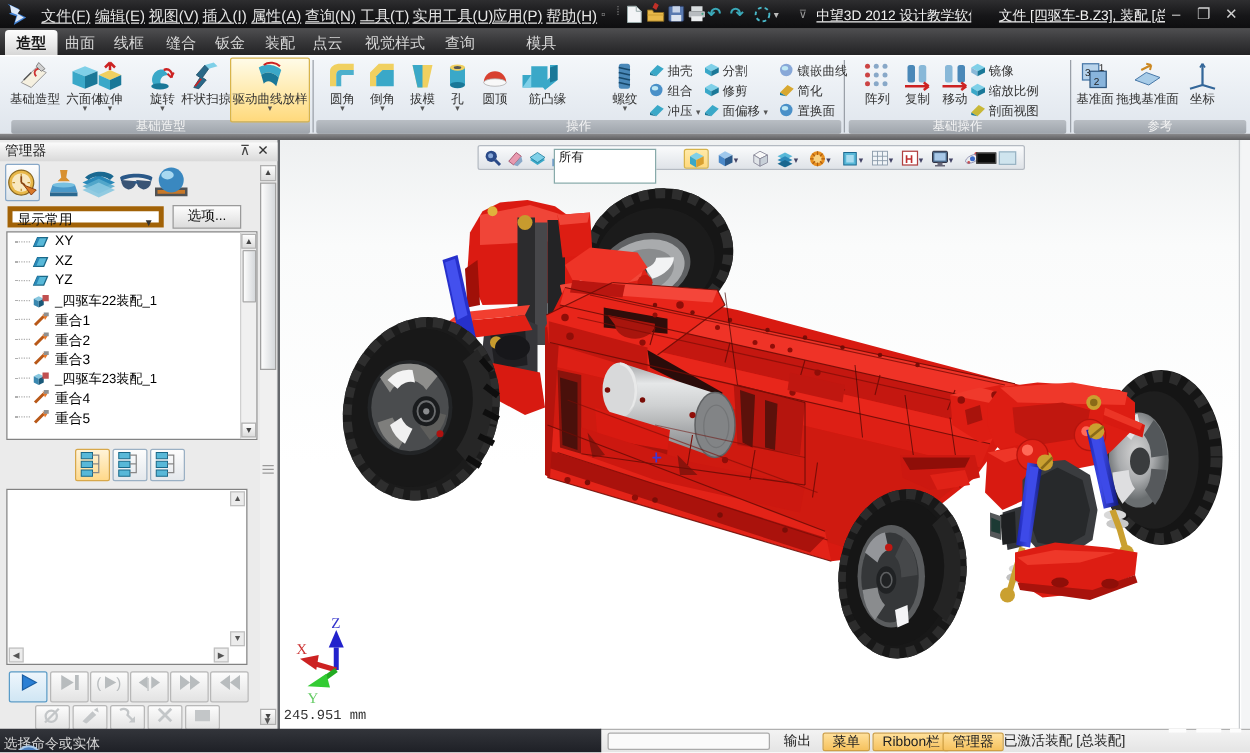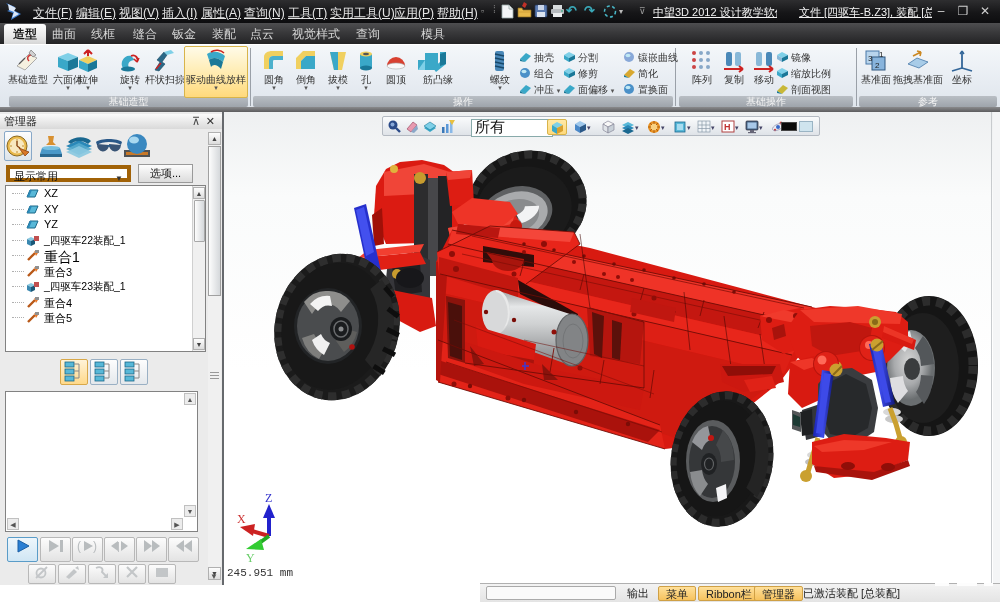--- a/index.html
+++ b/index.html
@@ -431,29 +431,29 @@
 </div>
     <div id="lp-filter">显示常用<span style="position:absolute;right:4px;top:2px;font-size:8px;color:#333">▼</span></div>
     <div id="lp-opts">选项...</div>
     <div id="lp-tree">
         <div class="trow">
           <span style="position:absolute;left:6px;top:7px;width:12px;border-top:1px dotted #b0b0b0"></span>
           <span class="ti"><svg width="13" height="13" viewBox="0 0 13 13">
               <path d="M1 10 L4 3 L12 3 L9 10 Z" fill="#58b8d8" stroke="#1a6888" stroke-width="1"></path>
               <path d="M1 10 L4 3 L6 3 L3 10 Z" fill="#2a88b8"></path>
             </svg></span>
-          <span class="tt" style="font-size:11px">XZ</span>
+          <span class="tt" style="font-size:11px">XY</span>
         </div>
 <div class="trow">
           <span style="position:absolute;left:6px;top:7px;width:12px;border-top:1px dotted #b0b0b0"></span>
           <span class="ti"><svg width="13" height="13" viewBox="0 0 13 13">
               <path d="M1 10 L4 3 L12 3 L9 10 Z" fill="#58b8d8" stroke="#1a6888" stroke-width="1"></path>
               <path d="M1 10 L4 3 L6 3 L3 10 Z" fill="#2a88b8"></path>
             </svg></span>
-          <span class="tt" style="font-size:11px">XY</span>
+          <span class="tt" style="font-size:11px">XZ</span>
         </div>
 <div class="trow">
           <span style="position:absolute;left:6px;top:7px;width:12px;border-top:1px dotted #b0b0b0"></span>
           <span class="ti"><svg width="13" height="13" viewBox="0 0 13 13">
               <path d="M1 10 L4 3 L12 3 L9 10 Z" fill="#58b8d8" stroke="#1a6888" stroke-width="1"></path>
               <path d="M1 10 L4 3 L6 3 L3 10 Z" fill="#2a88b8"></path>
             </svg></span>
           <span class="tt" style="font-size:11px">YZ</span>
         </div>
 <div class="trow">
@@ -466,21 +466,30 @@
             </svg></span>
           <span class="tt" style="font-size:10.5px">_四驱车22装配_1</span>
         </div>
 <div class="trow">
           <span style="position:absolute;left:6px;top:7px;width:12px;border-top:1px dotted #b0b0b0"></span>
           <span class="ti"><svg width="14" height="13" viewBox="0 0 14 13">
               <path d="M2 11 L9 4" stroke="#b85818" stroke-width="2.4"></path>
               <path d="M8 2 L12 4 L10 7 Z" fill="#e87828"></path>
               <rect x="9" y="1" width="4" height="3" fill="#909090"></rect>
             </svg></span>
-          <span class="tt" style="font-size:14px">重合1</span>
+          <span class="tt" style="font-size:11px">重合1</span>
+        </div>
+<div class="trow">
+          <span style="position:absolute;left:6px;top:7px;width:12px;border-top:1px dotted #b0b0b0"></span>
+          <span class="ti"><svg width="14" height="13" viewBox="0 0 14 13">
+              <path d="M2 11 L9 4" stroke="#b85818" stroke-width="2.4"></path>
+              <path d="M8 2 L12 4 L10 7 Z" fill="#e87828"></path>
+              <rect x="9" y="1" width="4" height="3" fill="#909090"></rect>
+            </svg></span>
+          <span class="tt" style="font-size:11px">重合2</span>
         </div>
 <div class="trow">
           <span style="position:absolute;left:6px;top:7px;width:12px;border-top:1px dotted #b0b0b0"></span>
           <span class="ti"><svg width="14" height="13" viewBox="0 0 14 13">
               <path d="M2 11 L9 4" stroke="#b85818" stroke-width="2.4"></path>
               <path d="M8 2 L12 4 L10 7 Z" fill="#e87828"></path>
               <rect x="9" y="1" width="4" height="3" fill="#909090"></rect>
             </svg></span>
           <span class="tt" style="font-size:11px">重合3</span>
         </div>
@@ -623,21 +632,21 @@
         <span style="position:absolute;left:40px;top:2px;width:16px;height:16px;"><svg width="14" height="15" viewBox="0 0 14 15">
             <path d="M1 9 L7 5 L13 9 L7 13 Z" fill="#3aa8c8"></path>
             <path d="M1 7 L7 3 L13 7 L7 11 Z" fill="#7fd0e8" stroke="#1a7898" stroke-width="0.6"></path>
           </svg></span>
         <span style="position:absolute;left:58px;top:2px;width:16px;height:16px;"><svg width="14" height="15" viewBox="0 0 14 15">
             <rect x="1" y="8" width="2.5" height="6" fill="#3a78b8"></rect>
             <rect x="5" y="5" width="2.5" height="9" fill="#5a98d8"></rect>
             <rect x="9" y="2" width="2.5" height="12" fill="#88b8e8"></rect>
             <path d="M8 1 L14 1 L11 6 Z" fill="#e8c040"></path>
           </svg></span>
-        <span style="position:absolute;left:88px;top:2px;width:82px;height:18px;background:#fff;border:1px solid #8aa;font-size:15px;line-height:14px;padding-left:3px;color:#111">所有</span>
+        <span style="position:absolute;left:60px;top:2px;width:82px;height:28px;background:#fff;border:1px solid #8aa;font-size:10px;line-height:14px;padding-left:3px;color:#111">所有</span>
         <span style="position:absolute;left:164px;top:2px;width:20px;height:16px;background:linear-gradient(#ffe9a8,#ffd97c);border:1px solid #d8b44a;border-radius:2px;padding-left:2px"><svg width="14" height="15" viewBox="0 0 14 15">
             <path d="M2 5 L7 2 L13 5 L7 8 Z" fill="#7fd0e8"></path>
             <path d="M2 5 L7 8 L7 14 L2 11 Z" fill="#3aa8c8"></path>
             <path d="M13 5 L7 8 L7 14 L13 11 Z" fill="#d8a030"></path>
           </svg></span>
         <span style="position:absolute;left:190px;top:2px;width:24px;height:16px;"><svg width="14" height="15" viewBox="0 0 14 15">
             <path d="M2 5 L7 2 L13 5 L7 8 Z" fill="#9fc8ec"></path>
             <path d="M2 5 L7 8 L7 14 L2 11 Z" fill="#4a88c8"></path>
             <path d="M13 5 L7 8 L7 14 L13 11 Z" fill="#2a5888"></path>
           </svg><span style="font-size:7px;color:#446;vertical-align:4px">▾</span></span>
@@ -1010,14 +1019,21 @@
     <span style="position:absolute;left:455px;top:-1px;width:14px;height:3px;background:#fdfdfd"></span>
     <span style="position:absolute;left:477px;top:-1px;width:20px;height:3px;background:#fdfdfd"></span>
     <span style="position:absolute;left:504px;top:-1px;width:9px;height:3px;background:#fdfdfd"></span>
     <div style="position:absolute;left:6px;top:2px;width:130px;height:14px;background:#fafafa;border:1px solid #aaa;border-radius:2px"></div>
     <span class="sbtn" style="left:140px">输出</span>
     <span class="sbtn yellow" style="left:178px">菜单</span>
     <span class="sbtn yellow" style="left:218px">Ribbon栏</span>
     <span class="sbtn yellow" style="left:274px">管理器</span>
     <span class="sbtn" style="left:316px">已激活装配 [总装配]</span>
   </div>
+  <div id="sb-dark" class="abs">
+    <span style="position:absolute;left:3px;top:4px">选择命令或实体</span>
+    <svg style="position:absolute;left:10px;top:12px" width="26" height="5" viewBox="0 0 26 5">
+        <circle cx="13" cy="12" r="10" fill="#4a7fc0" stroke="#a8c8e8" stroke-width="1.5"></circle>
+        <circle cx="13" cy="12" r="4" fill="#d8e8f8"></circle>
+      </svg>
+  </div>
 
 </div>
 
 </body></html>

